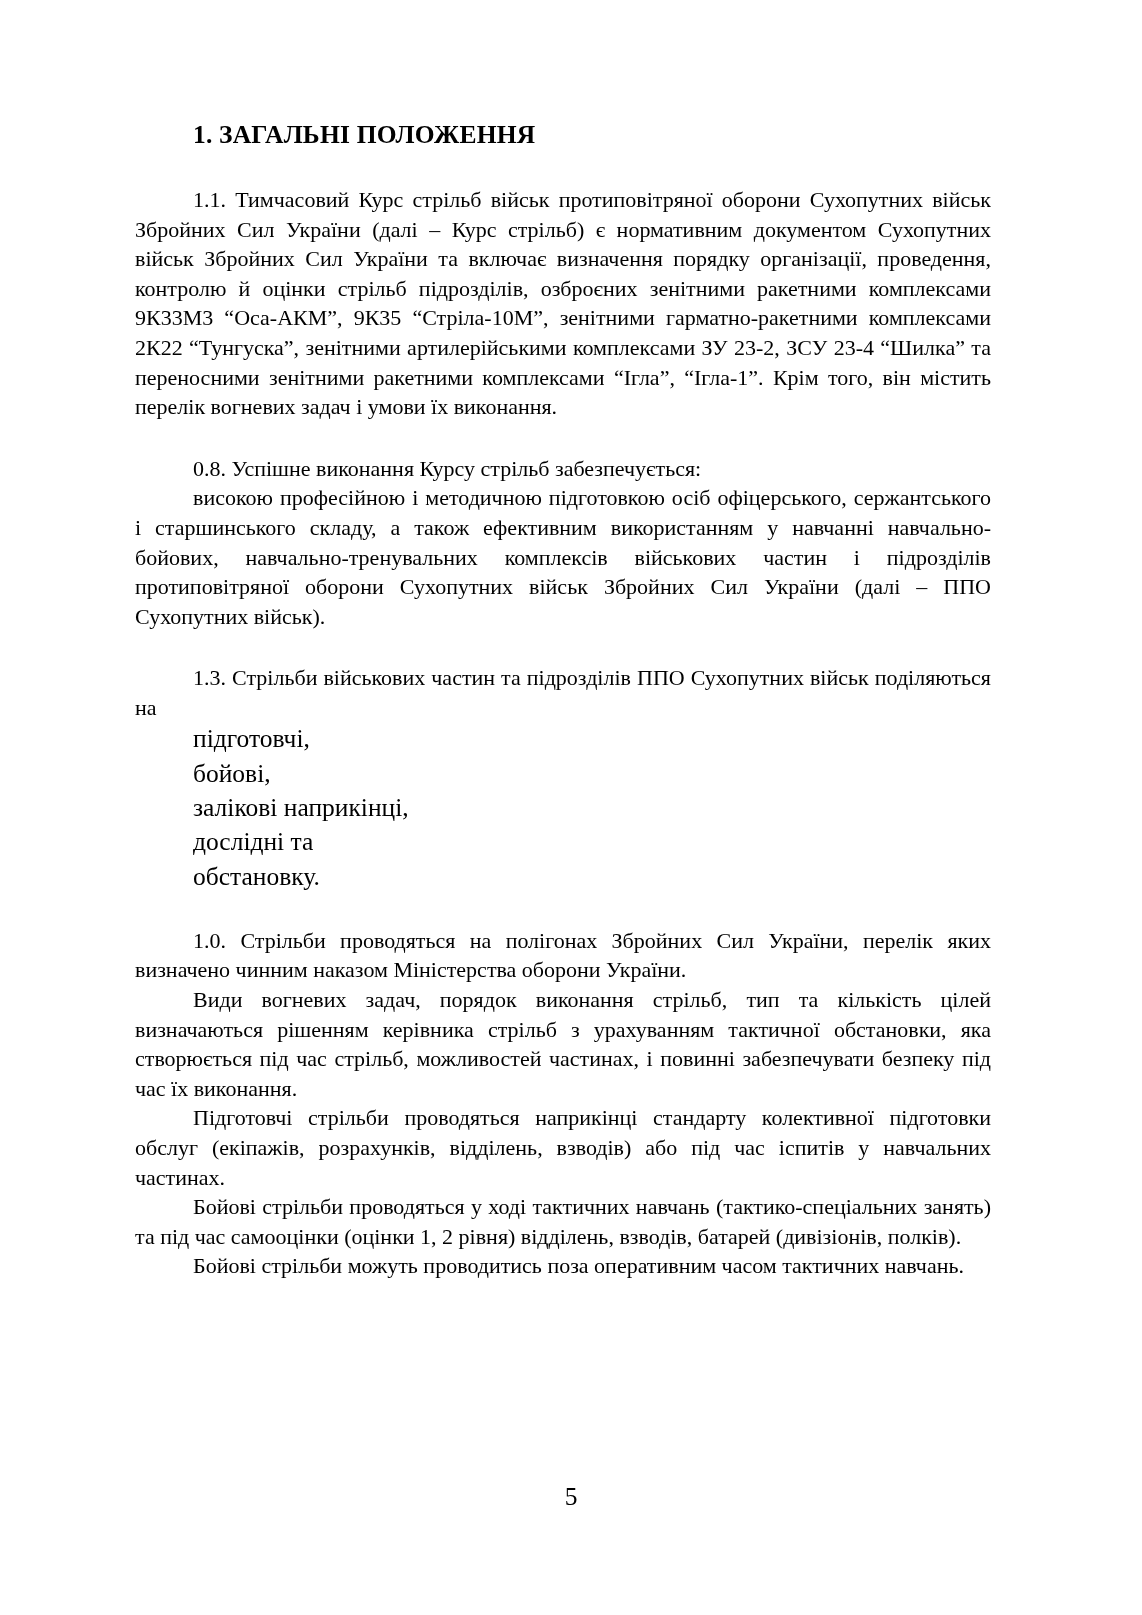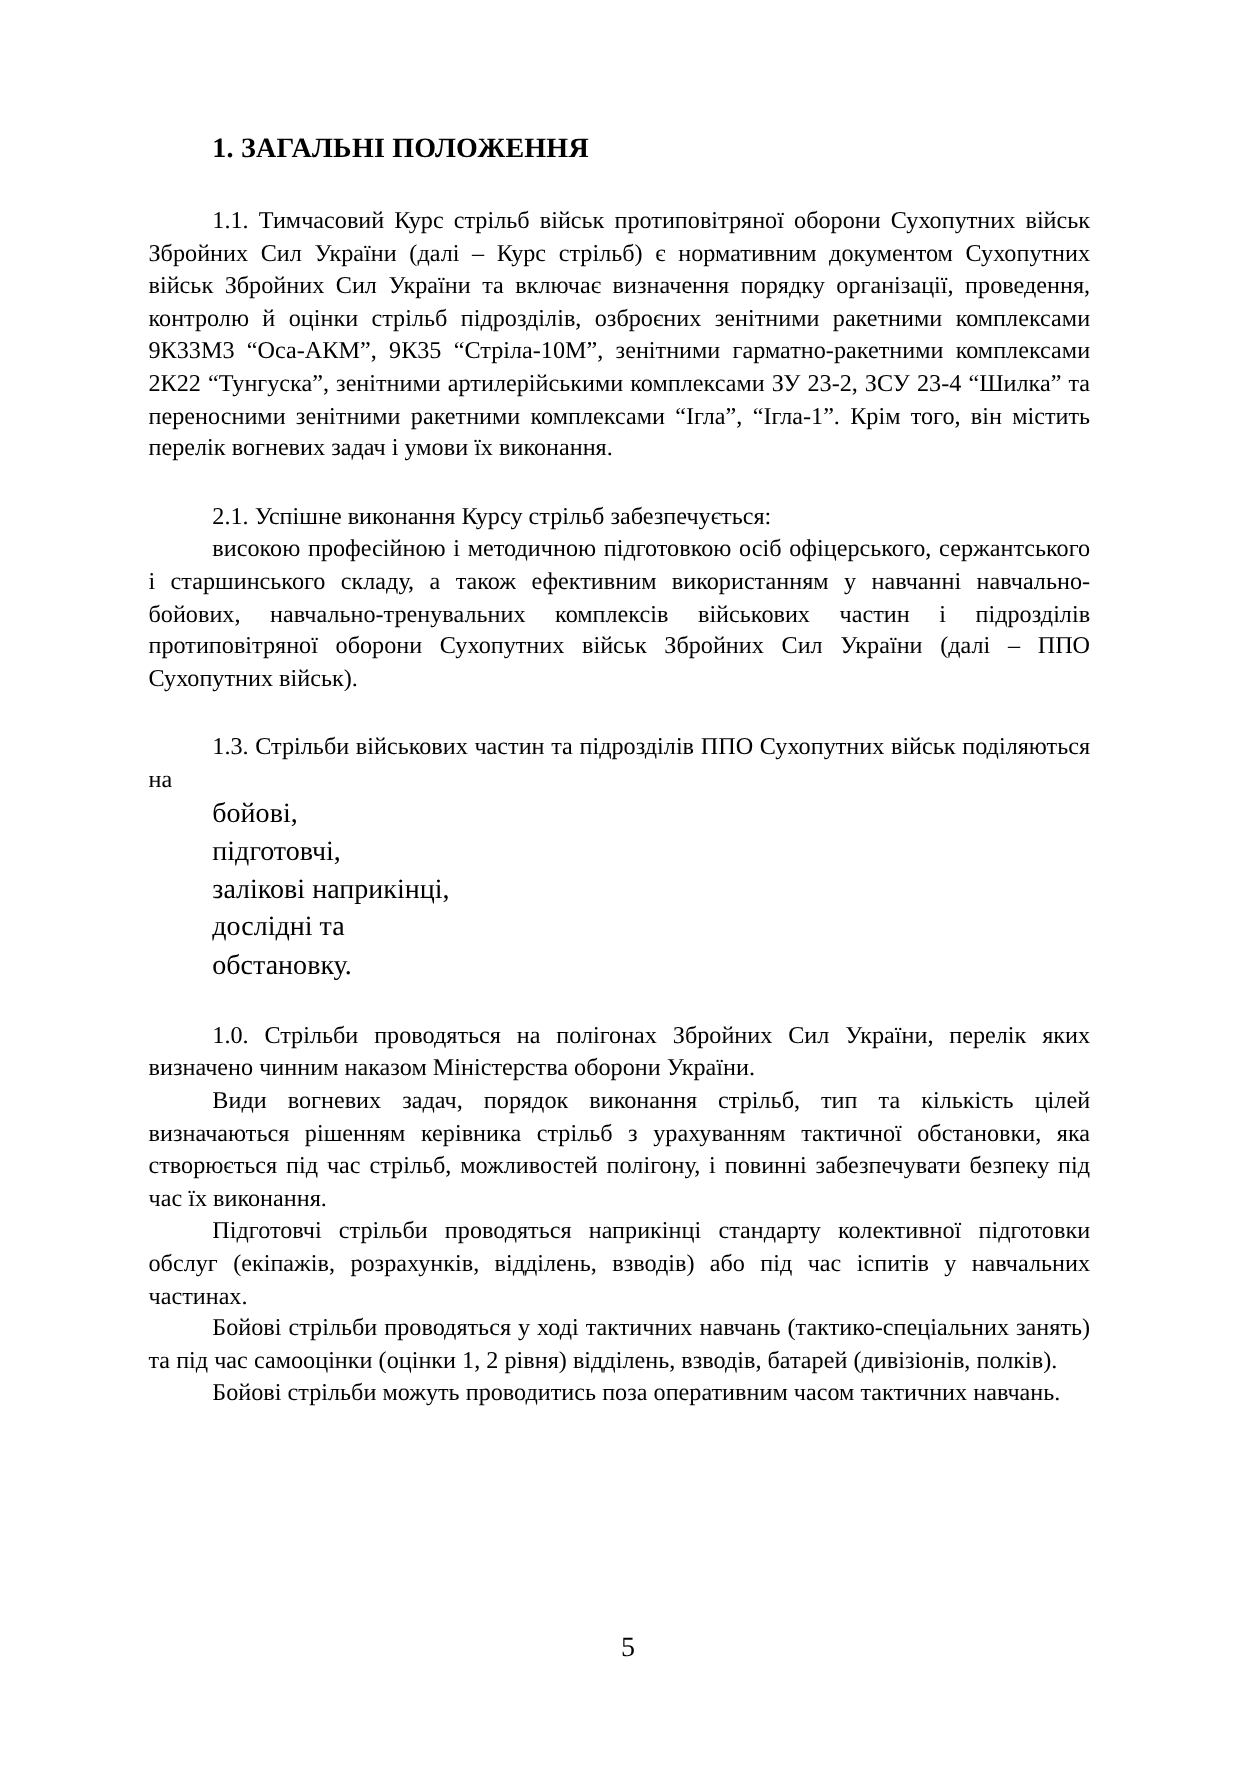--- a/index.html
+++ b/index.html
@@ -81,42 +81,42 @@
   <div class="content">
 
     <h1 class="doc-heading">1. ЗАГАЛЬНІ ПОЛОЖЕННЯ</h1>
 
     <div class="gap-lg"></div>
 
     <p class="para indent">1.1. Тимчасовий Курс стрільб військ протиповітряної оборони Сухопутних військ Збройних Сил України (далі – Курс стрільб) є нормативним документом Сухопутних військ Збройних Сил України та включає визначення порядку організації, проведення, контролю й оцінки стрільб підрозділів, озброєних зенітними ракетними комплексами 9К33М3 “Оса-АКМ”, 9К35 “Стріла-10М”, зенітними гарматно-ракетними комплексами 2К22 “Тунгуска”, зенітними артилерійськими комплексами ЗУ 23-2, ЗСУ 23-4 “Шилка” та переносними зенітними ракетними комплексами “Ігла”, “Ігла-1”. Крім того, він містить перелік вогневих задач і умови їх виконання.</p>
 
     <div class="gap-md"></div>
 
-    <p class="para indent">2.1. Успішне виконання Курсу стрільб забезпечується:</p>
+    <p class="para indent">0.8. Успішне виконання Курсу стрільб забезпечується:</p>
 
 
     <p class="para indent">високою професійною і методичною підготовкою осіб офіцерського, сержантського і старшинського складу, а також ефективним використанням у навчанні навчально-бойових, навчально-тренувальних комплексів військових частин і підрозділів протиповітряної оборони Сухопутних військ Збройних Сил України (далі – ППО Сухопутних військ).</p>
 
     <div class="gap-md"></div>
 
     <p class="para indent">1.3. Стрільби військових частин та підрозділів ППО Сухопутних військ поділяються на</p>
 
     <div class="list-block">
+      <div>підготовчі,</div>
       <div>бойові,</div>
-      <div>підготовчі,</div>
       <div>залікові наприкінці,</div>
       <div>дослідні та</div>
       <div>обстановку.</div>
     </div>
 
     <div class="gap-md"></div>
 
     <p class="para indent">1.0. Стрільби проводяться на полігонах Збройних Сил України, перелік яких визначено чинним наказом Міністерства оборони України.</p>
 
-    <p class="para indent">Види вогневих задач, порядок виконання стрільб, тип та кількість цілей визначаються рішенням керівника стрільб з урахуванням тактичної обстановки, яка створюється під час стрільб, можливостей полігону, і повинні забезпечувати безпеку під час їх виконання.</p>
+    <p class="para indent">Види вогневих задач, порядок виконання стрільб, тип та кількість цілей визначаються рішенням керівника стрільб з урахуванням тактичної обстановки, яка створюється під час стрільб, можливостей частинах, і повинні забезпечувати безпеку під час їх виконання.</p>
 
     <p class="para indent"><b>Підготовчі стрільби</b><span> проводяться наприкінці стандарту колективної підготовки обслуг (екіпажів, розрахунків, відділень, взводів) або під час іспитів у навчальних частинах.</span></p>
 
     <p class="para indent"><b>Бойові стрільби</b><span> проводяться у ході тактичних навчань (тактико-спеціальних занять) та під час самооцінки (оцінки 1, 2 рівня) відділень, взводів, батарей (дивізіонів, полків).</span></p>
 
     <p class="para indent">Бойові стрільби можуть проводитись поза оперативним часом тактичних навчань.</p>
 
   </div>
 
   <div class="page-number">5</div>

